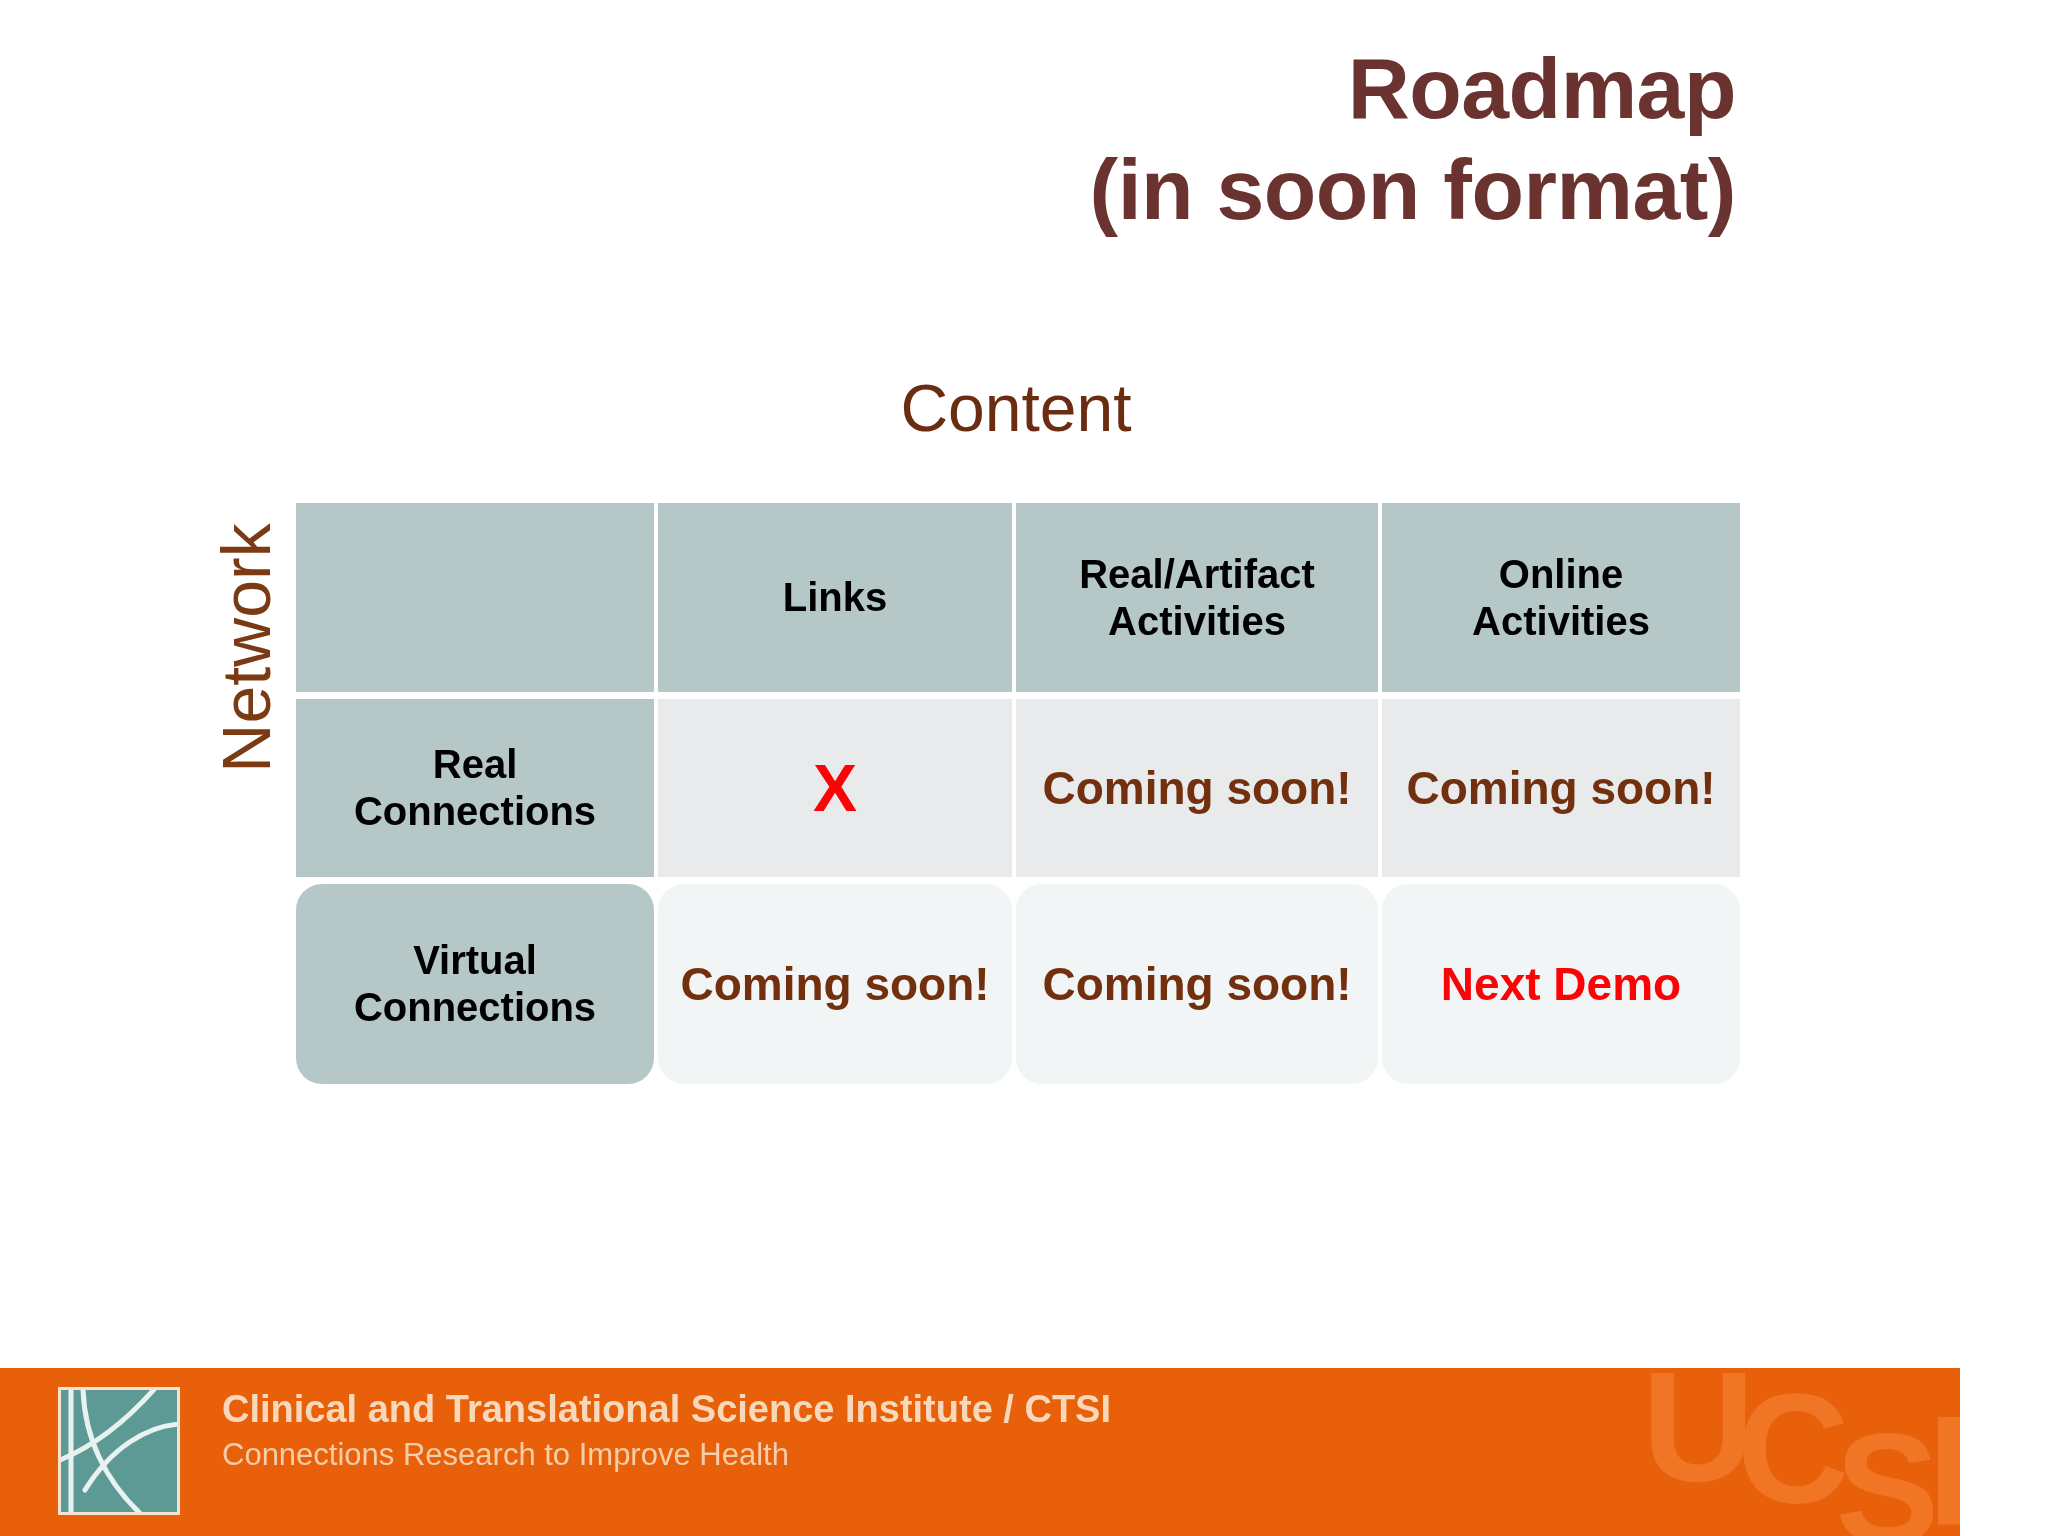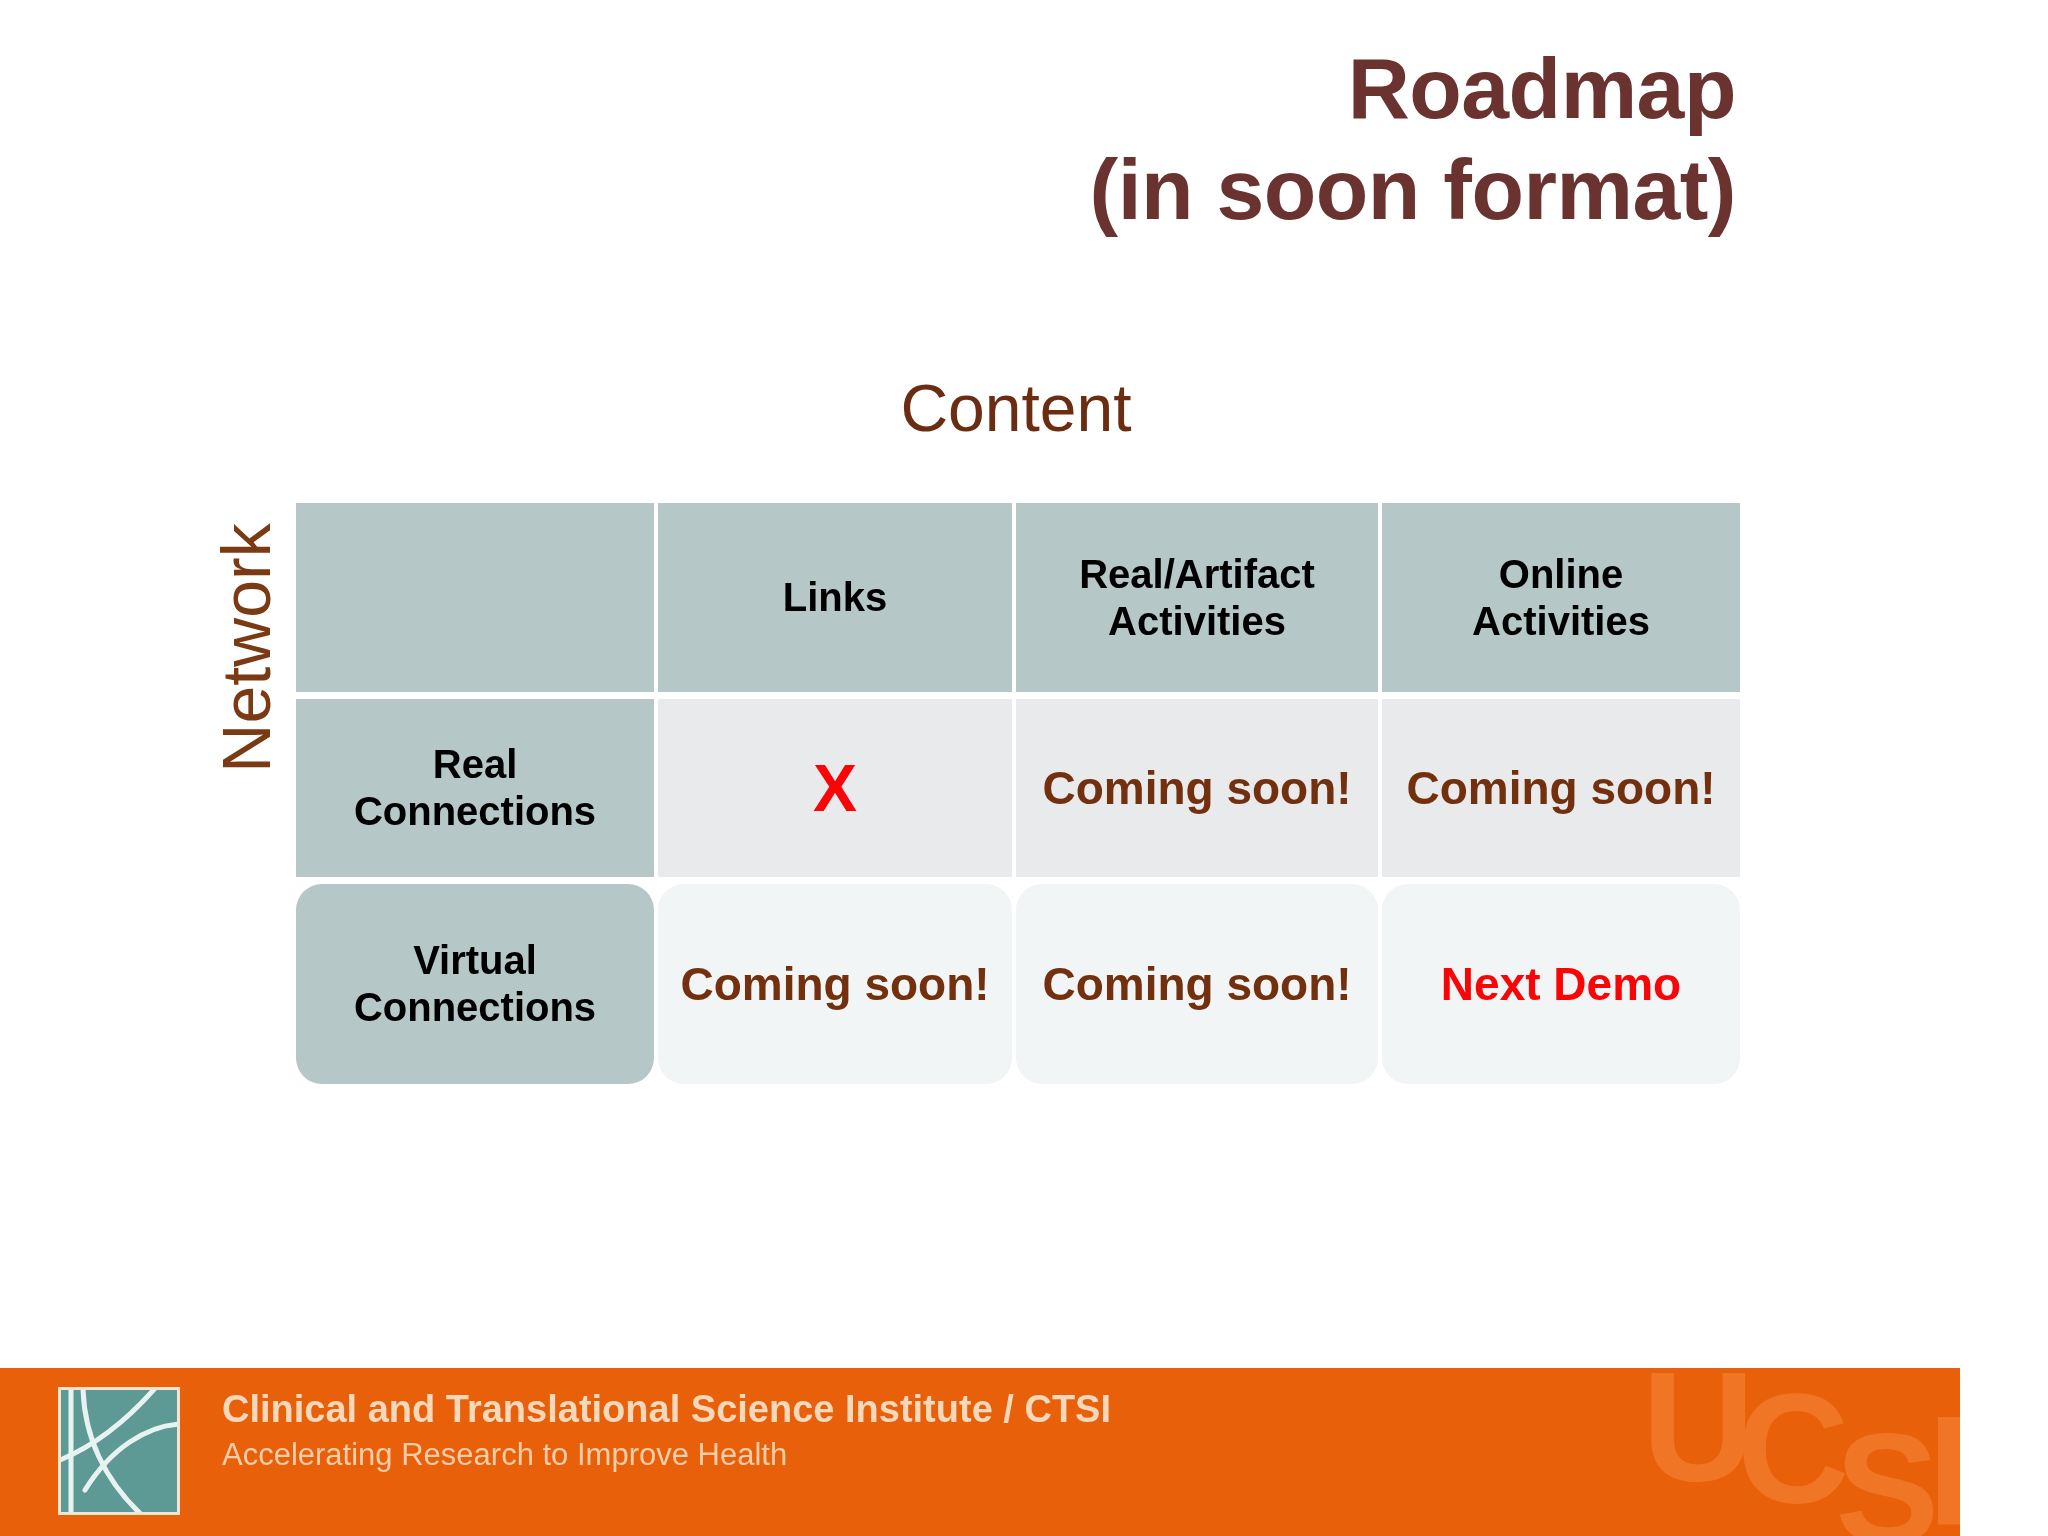--- a/index.html
+++ b/index.html
@@ -276,14 +276,14 @@
       <path d="M 22 -6 C 22 46, 44 92, 84 128"></path>
       <path d="M 96 -4 C 70 26, 36 56, -6 72"></path>
       <path d="M 118 34 C 86 36, 50 58, 24 100"></path>
       <path d="M 10 0 L 10 122"></path>
     </g>
   </svg>
 </div>
 
 <div class="footer-text">
   <div class="footer-title">Clinical and Translational Science Institute / CTSI</div>
-  <div class="footer-sub">Accelerating Research to Improve Health</div>
+  <div class="footer-sub">Connections Research to Improve Health</div>
 </div>
 
 </body></html>

